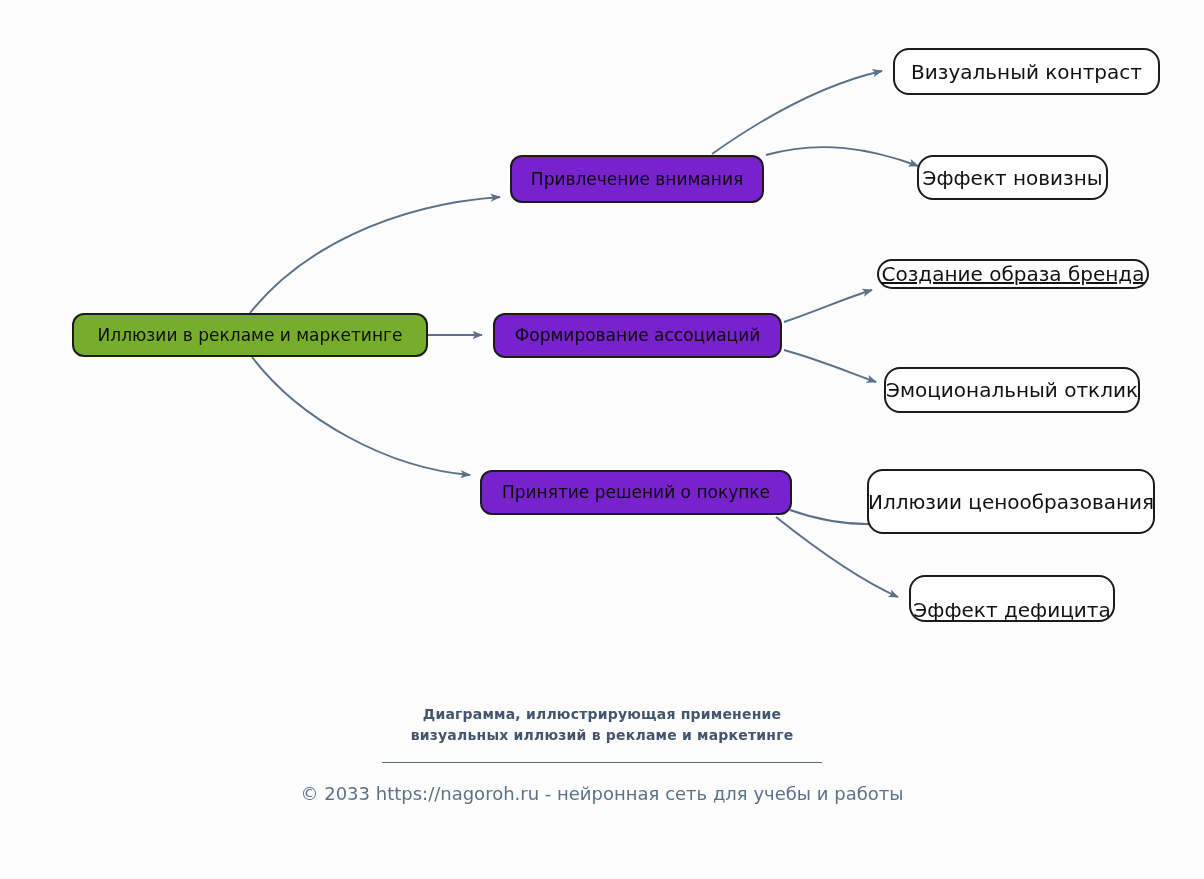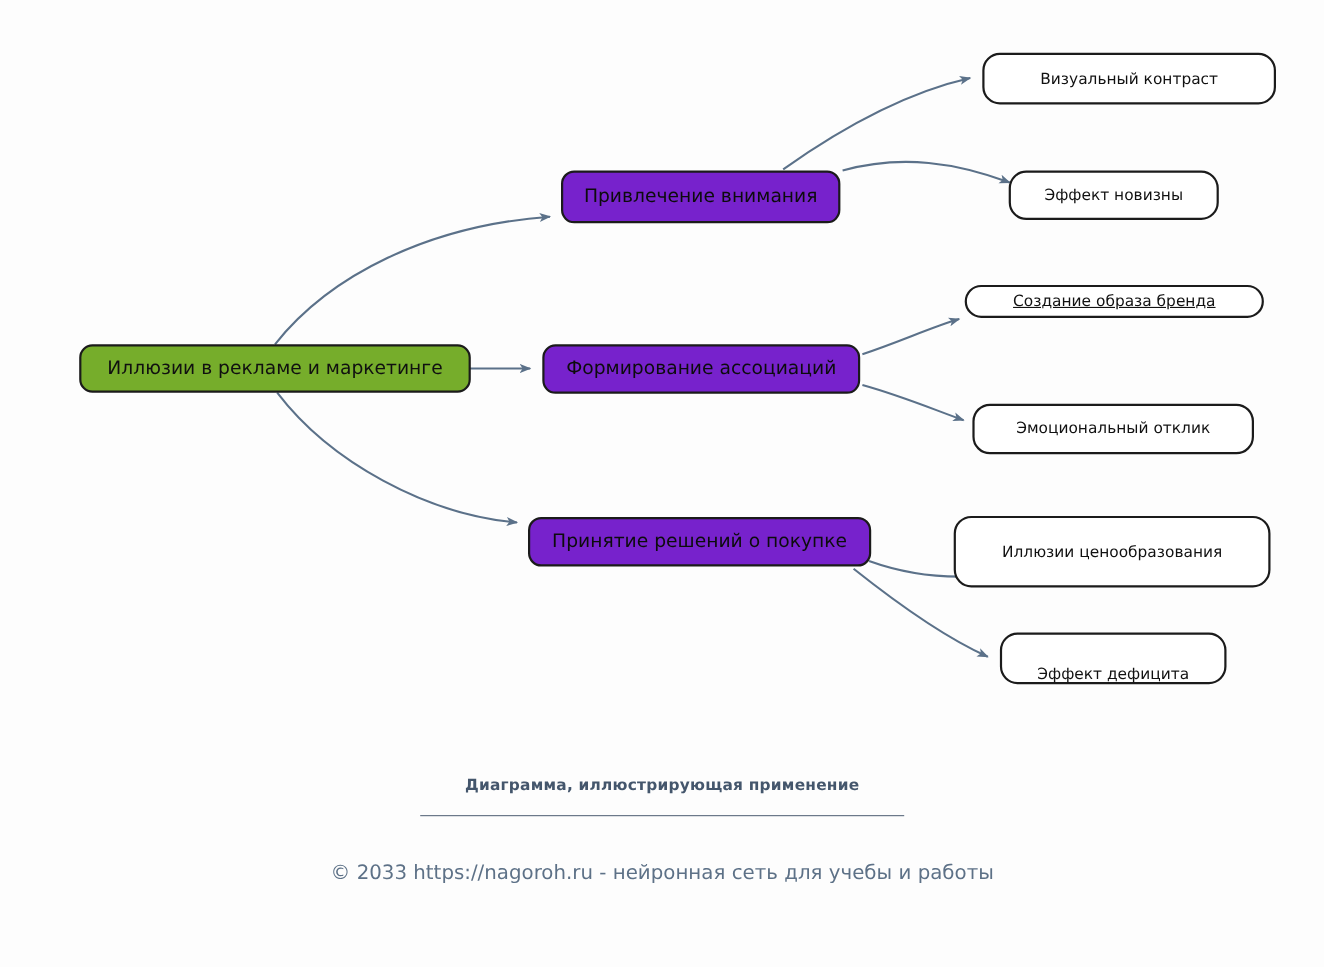--- a/index.html
+++ b/index.html
@@ -57,21 +57,21 @@
     color: #0c0c0c;
     font-size: 17px;
     padding: 0 14px;
   }
 
   .node-leaf {
     background: #ffffff;
     border: 2px solid #1b1b1b;
     border-radius: 16px;
     color: #111111;
-    font-size: 14px;
+    font-size: 20px;
     padding: 0 2px;
   }
 
   #caption-block {
     position: absolute;
     left: 0;
     right: 0;
     top: 704px;
     text-align: center;
   }
@@ -168,16 +168,17 @@
   </div>
 
   <div class="node node-leaf" style="left:909px; top:575px; width:206px; height:47px;align-items:flex-end;">
     <span>Эффект дефицита</span>
   </div>
 
 </div>
 
 <div id="caption-block">
   <span class="caption-line">Диаграмма, иллюстрирующая применение</span>
+  <span class="caption-line">визуальных иллюзий в рекламе и маркетинге</span>
   <div id="caption-rule"></div>
 </div>
 
 <div id="footer-text">© 2033 https://nagoroh.ru - нейронная сеть для учебы и работы</div>
 
 </body></html>

